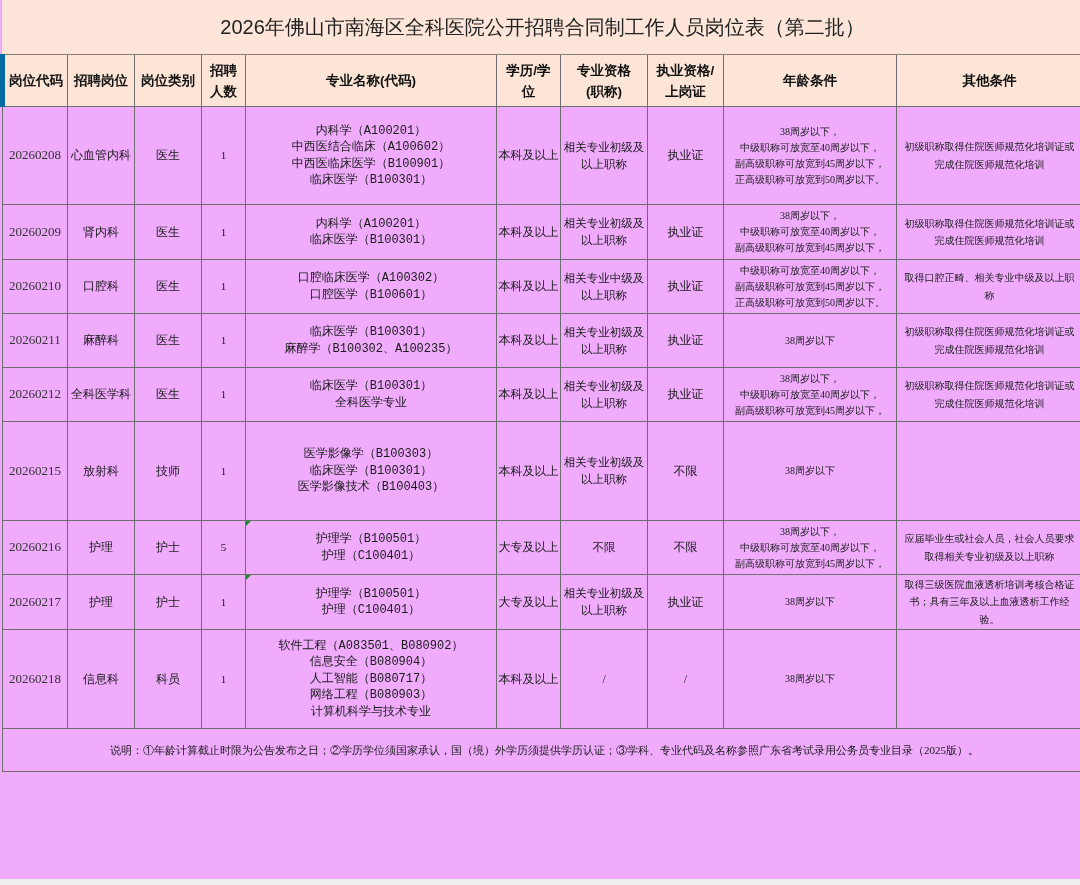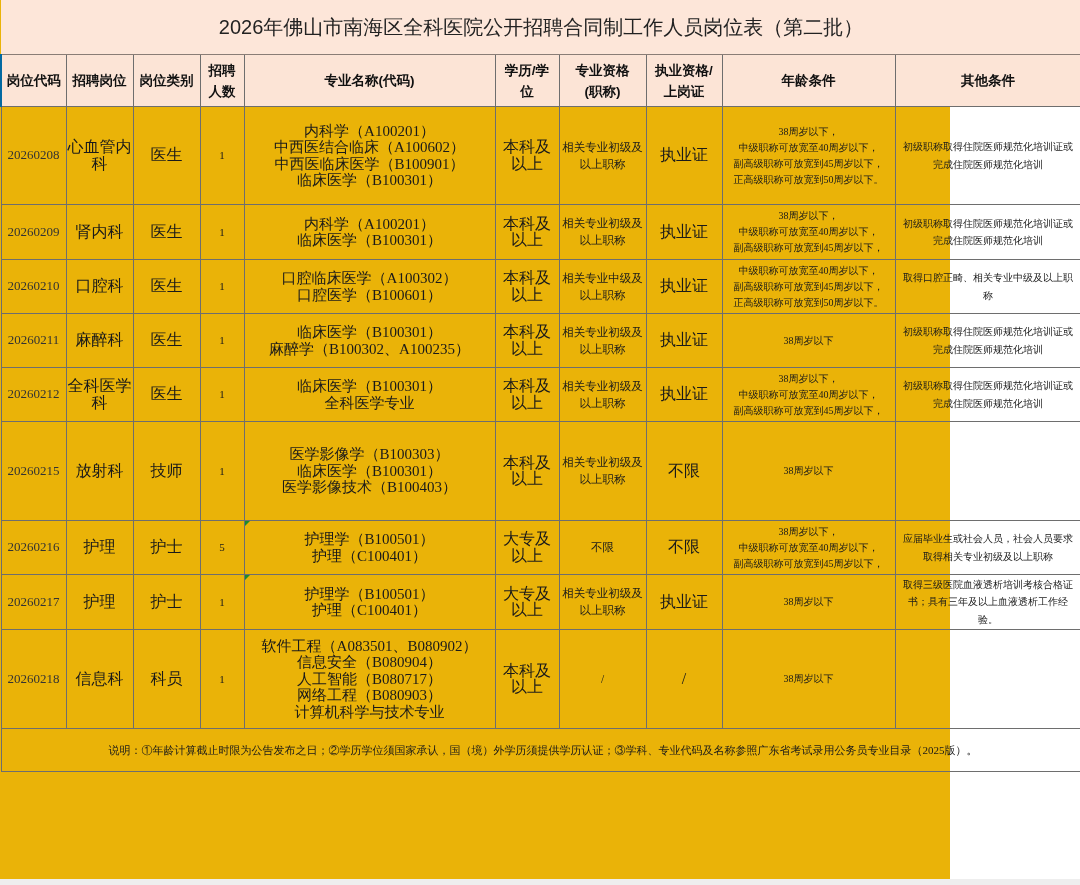--- a/index.html
+++ b/index.html
@@ -1,17 +1,17 @@
 <!DOCTYPE html>
 <html><head>
   <meta charset="utf-8">
   <style>
     * { box-sizing: border-box; margin: 0; padding: 0; }
     html, body { width: 1080px; height: 885px; background: #ffffff; overflow: hidden; }
-    .sheet { position: relative; width: 950px; height: 885px; background: #eab308; }
+    .sheet { position: relative; width: 1080px; height: 885px; background: #f0abfc; }
     table.jobs {
       width: 1080px;
       border-collapse: collapse;
       table-layout: fixed;
       font-family: "Liberation Serif", "DejaVu Serif", serif;
       color: #1a1a1a;
     }
     table.jobs td, table.jobs th {
       border: 1px solid #6e6e6e;
       vertical-align: middle;
@@ -35,26 +35,26 @@
       background: #fce4d6;
       height: 52px;
       font-family: "Liberation Sans", "DejaVu Sans", sans-serif;
       font-weight: bold;
       font-size: 13.5px;
       line-height: 21px;
       white-space: pre-line;
       color: #111;
       padding: 0 1px;
     }
-    tr.hdr th:first-child { border-left: 2px solid #0369a1; }
+    tr.hdr th:first-child { border-left: 5px solid #0369a1; }
     td { font-size: 11px; line-height: 16.5px; }
     td.code { font-size: 13px; color: #333; }
-    td.dept, td.cat, td.edu, td.lic { font-size: 16px; }
+    td.dept, td.cat, td.edu, td.lic { font-size: 12px; }
     td.cnt { font-size: 11px; }
-    td.majors { white-space: pre-line; font-size: 15px; line-height: 16.5px; position: relative; }
+    td.majors { white-space: pre-line; font-size: 12px; line-height: 16.5px; position: relative; font-family: Liberation Mono, monospace; }
     td.qual { font-size: 11.5px; line-height: 17px; padding: 8px 2px; }
     td.age { text-align: left; white-space: pre-line; padding: 0 2px; font-size: 10px; line-height: 16px; }
     td.other { text-align: left; padding: 0 3px; font-size: 10px; line-height: 17.5px; }
     td:first-child { border-left: 1px solid #333; }
     td.dept { border-left: 1px solid #333; }
     td.cnt { border-left: 1px solid #444; }
     td.majors { border-left: 2px solid #8a8a8a; }
     td.other { border-left: 2px solid #8a8a8a; }
     .green-flag {
       position: absolute; top: 0; left: 0;

